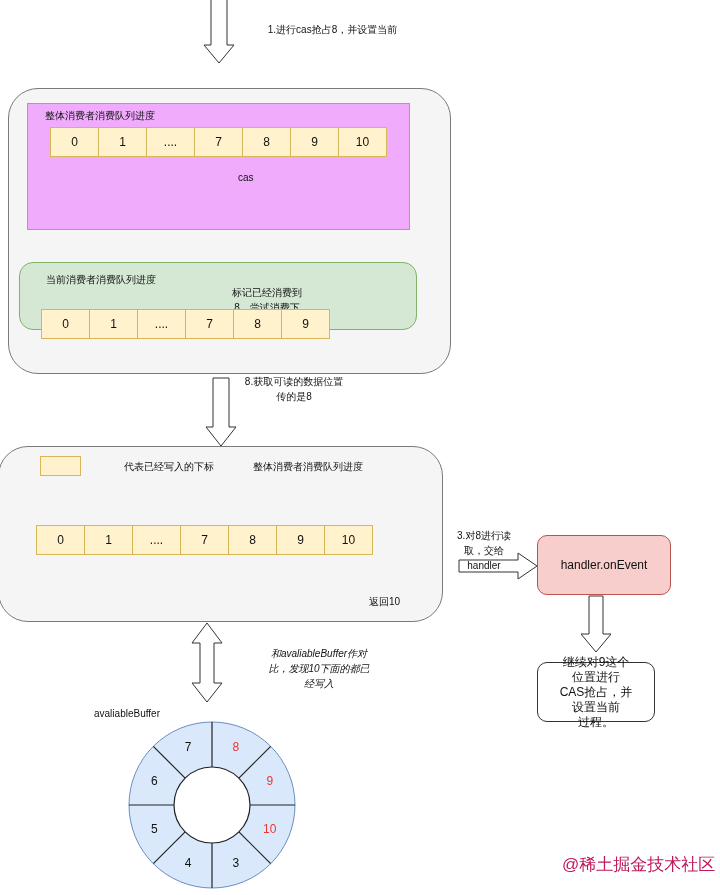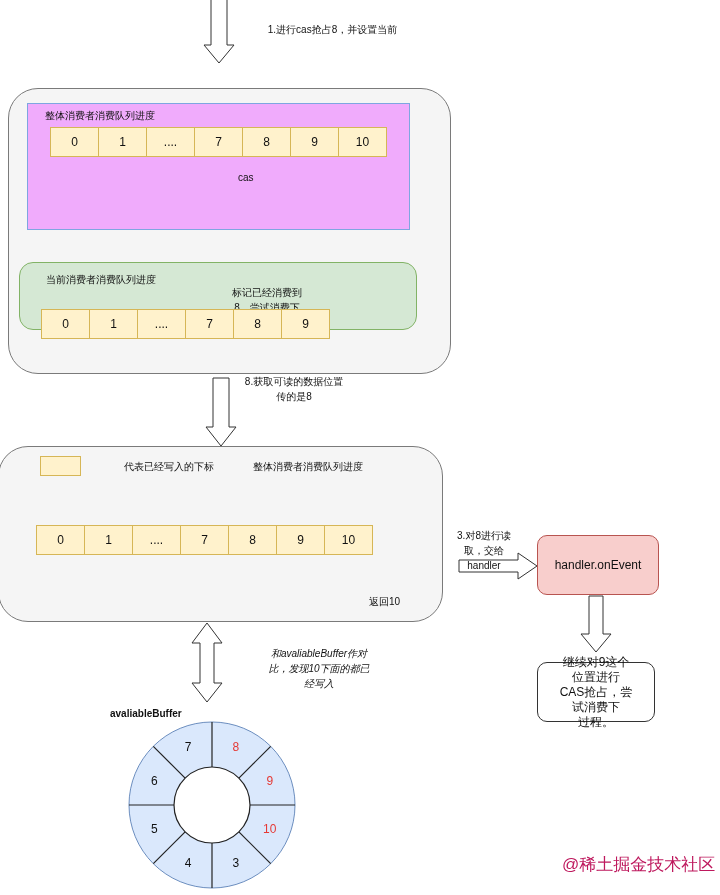--- a/index.html
+++ b/index.html
@@ -121,33 +121,33 @@
   <div class="cell">10</div>
 </div>
 <div class="abs txt" style="left:369px;top:582px;margin-top:12px;">返回10</div>
 
 <div class="abs txt ctr" style="left:452px;top:528px;width:64px;">
   <div>3.对8进行读</div>
   <div>取，交给</div>
   <div>handler</div>
 </div>
 
-<div class="handler" style="left:537px;top:535px;width:122px;height:60px;">
+<div class="handler" style="left:537px;top:535px;width:134px;height:60px;">
   <span>handler.onEvent</span>
 </div>
 
 <div class="note" style="left:537px;top:662px;width:118px;height:60px;">
   <div>
     <div>继续对9这个位置进行</div>
-    <div>CAS抢占，尝试消费下</div>
+    <div>CAS抢占，并设置当前</div>
     <div>过程。</div>
   </div>
 </div>
 
 <div class="abs txt ctr" style="left:244px;top:646px;width:150px;font-style:italic;">
   <div>和avaliableBuffer作对</div>
   <div>比，发现10下面的都已</div>
   <div>经写入</div>
 </div>
 
-<div class="abs txt" style="left:110px;top:706px;font-weight:bold;">avaliableBuffer</div>
+<div class="abs txt" style="left:94px;top:706px;">avaliableBuffer</div>
 
 <div class="watermark" style="left:562px;top:853px;">@稀土掘金技术社区</div>
 
 </body></html>

